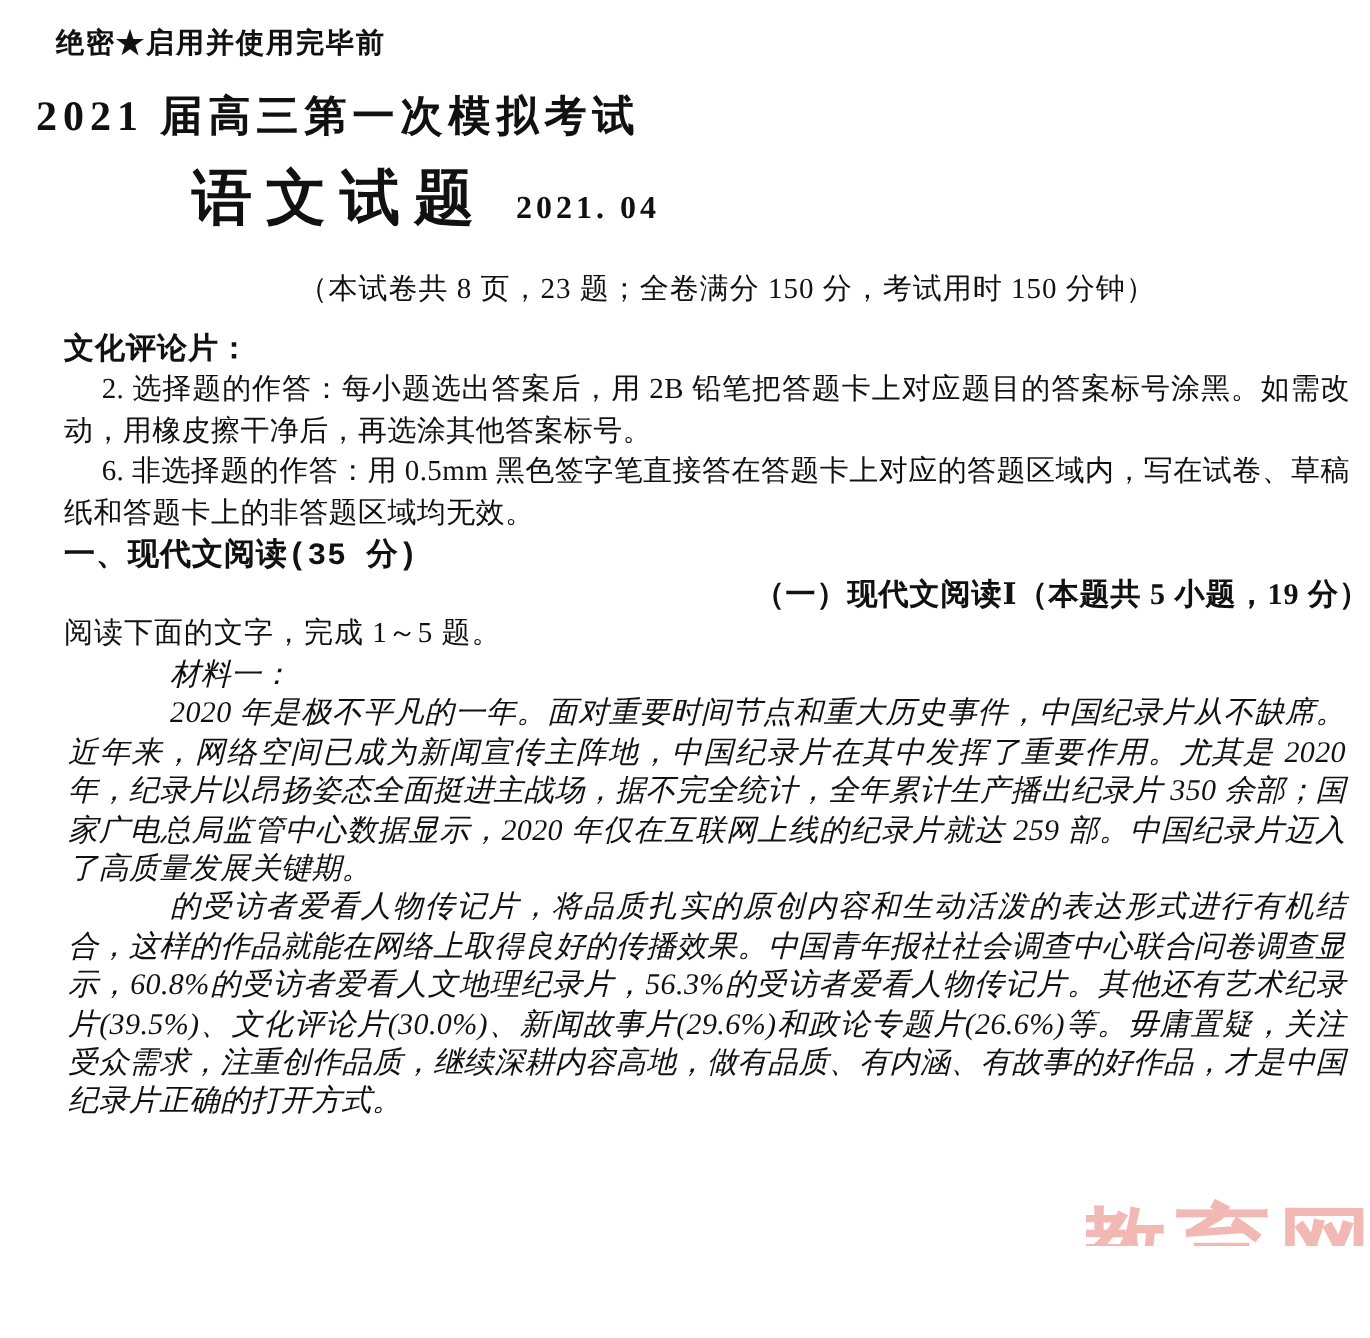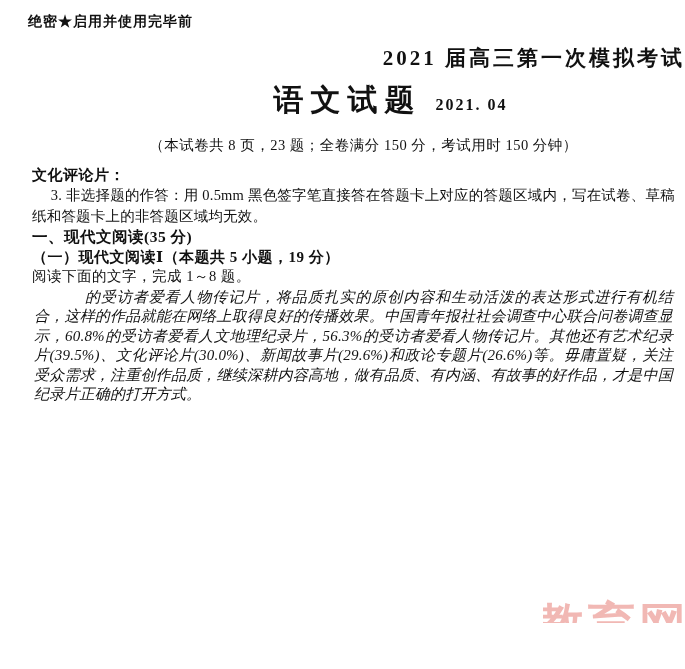--- a/index.html
+++ b/index.html
@@ -11,27 +11,27 @@
     color:#111;
     font-family:"Liberation Serif","DejaVu Serif",serif;
   }
   
   .secrecy{
     margin:13px 0 0 28px;
     font-size:14px;font-weight:bold;letter-spacing:1px;
   }
   .exam-title{
     margin-top:15px;padding-left:18px;
-    text-align:right;
+    text-align:left;
     font-size:21px;font-weight:bold;letter-spacing:3px;
     line-height:24px;
   }
   .subject-row{
     margin-top:13px;padding-left:96px;
-    text-align:center;line-height:34px;white-space:nowrap;
+    text-align:left;line-height:34px;white-space:nowrap;
   }
   .subject-title{
     font-size:30px;font-weight:bold;letter-spacing:7px;
   }
   .exam-date{
     font-size:16px;font-weight:bold;margin-left:10px;letter-spacing:2px;
   }
   .paper-info{
     margin-top:14px;padding-left:42px;
     text-align:center;
@@ -42,25 +42,25 @@
   .notice-heading{
     font-size:15px;font-weight:bold;line-height:20px;letter-spacing:.5px;
   }
   .notice-item{
     font-size:14.5px;line-height:20.5px;
     text-indent:1.3em;text-align:justify;letter-spacing:.2px;
   }
   
   .part-heading{
     margin:1px 0 0 32px;
-    font-size:15.5px;font-weight:bold;line-height:20px;letter-spacing:.5px;
+    font-size:15.5px;font-weight:bold;line-height:20px;letter-spacing:.5px;font-family:Liberation Mono, monospace;
   }
   .sub-heading{
     margin-left:32px;
-    font-size:15px;font-weight:bold;line-height:20px;letter-spacing:.5px;
+    font-size:15px;font-weight:bold;line-height:20px;letter-spacing:.5px;text-align:right;
   }
   .instruction{
     margin-left:32px;
     font-size:14.5px;line-height:19px;letter-spacing:.5px;
   }
   
   .passage{
     margin:2px 12px 0 34px;
     font-size:15px;line-height:19.4px;
     font-style:italic;
@@ -100,28 +100,31 @@
 
   <div class="subject-row">
     <span class="subject-title">语文试题</span>
     <span class="exam-date">2021. 04</span>
   </div>
 
   <div class="paper-info">（本试卷共 8 页，23 题；全卷满分 150 分，考试用时 150 分钟）</div>
 
   <div class="notice">
     <div class="notice-heading">文化评论片：</div>
-    <div class="notice-item">3. 非选择题的作答：用 0.5mm 黑色签字笔直接答在答题卡上对应的答题区域内，写在试卷、草稿纸和答题卡上的非答题区域均无效。</div>
+    <div class="notice-item">2. 选择题的作答：每小题选出答案后，用 2B 铅笔把答题卡上对应题目的答案标号涂黑。如需改动，用橡皮擦干净后，再选涂其他答案标号。</div>
+    <div class="notice-item">6. 非选择题的作答：用 0.5mm 黑色签字笔直接答在答题卡上对应的答题区域内，写在试卷、草稿纸和答题卡上的非答题区域均无效。</div>
   </div>
 
   <div class="part-heading">一、现代文阅读(35 分)</div>
   <div class="sub-heading">（一）现代文阅读Ⅰ（本题共 5 小题，19 分）</div>
-  <div class="instruction">阅读下面的文字，完成 1～8 题。</div>
+  <div class="instruction">阅读下面的文字，完成 1～5 题。</div>
 
   <div class="passage">
+    <div class="material-label">材料一：</div>
+    <p>2020 年是极不平凡的一年。面对重要时间节点和重大历史事件，中国纪录片从不缺席。近年来，网络空间已成为新闻宣传主阵地，中国纪录片在其中发挥了重要作用。尤其是 2020 年，纪录片以昂扬姿态全面挺进主战场，据不完全统计，全年累计生产播出纪录片 350 余部；国家广电总局监管中心数据显示，2020 年仅在互联网上线的纪录片就达 259 部。中国纪录片迈入了高质量发展关键期。</p>
     <p><span>的受访者爱看人物传记片，将品质扎实的原创内容和生动活泼的表达形式进行有机结合，这样的作品就能在网络上取得良好的传播效果。</span><span class="u">中国青年报社社会调查中心联合问卷调查显示，60.8%的受访者爱看人文地理纪录片，56.3%的受访者爱看人物传记片。其他还有艺术纪录片(39.5%)、文化评论片(30.0%)、新闻故事片(29.6%)和政论专题片(26.6%)等。</span><span>毋庸置疑，关注受众需求，注重创作品质，继续深耕内容高地，做有品质、有内涵、有故事的好作品，才是中国纪录片正确的打开方式。</span></p>
   </div>
 
   <div class="wm-red">
     <span>华唐教育网</span>
   </div>
   <div class="wm-url">www.ht88.com</div>
 
 </div>
 

